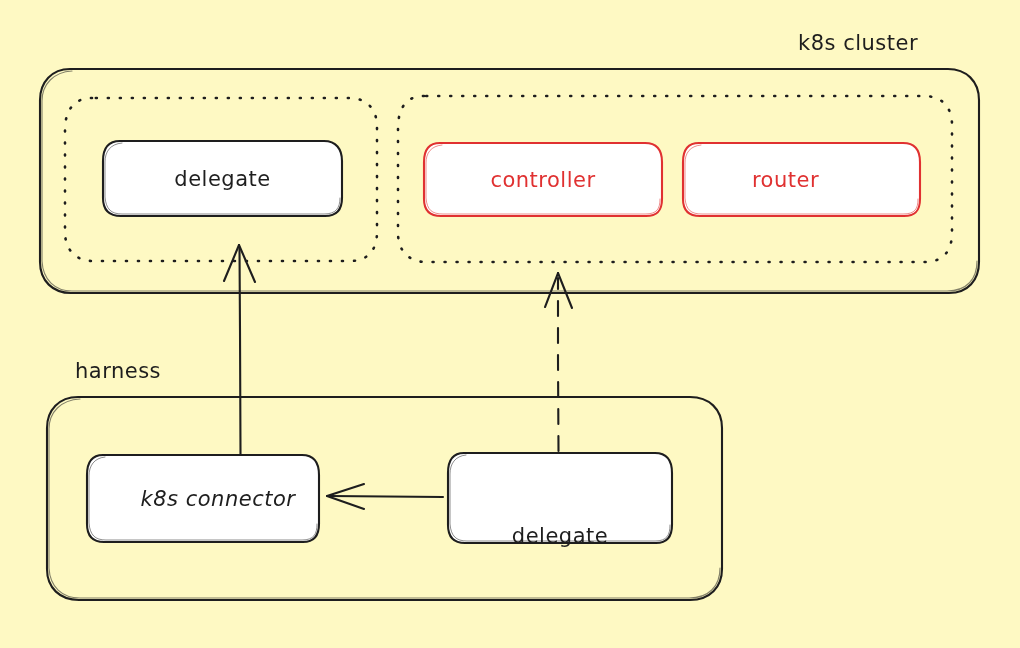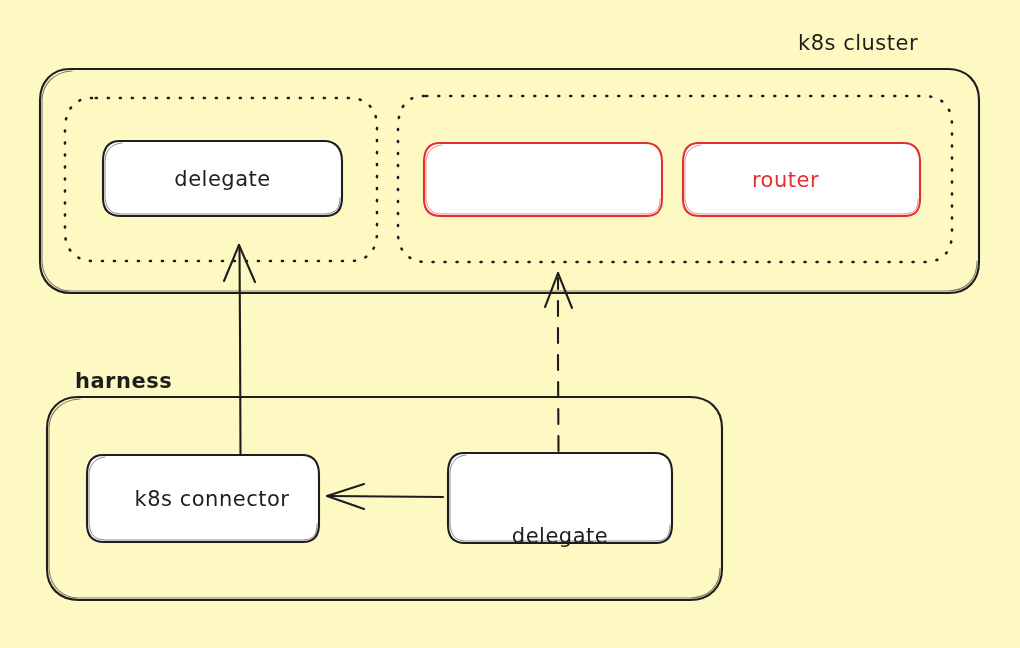--- a/index.html
+++ b/index.html
@@ -127,26 +127,27 @@
 
     <g>
       <path d="M443 497 L330 496" fill="none" stroke="#1e1e1e" stroke-width="2.1" stroke-linecap="round"></path>
       <path d="M364 484 L327 496" fill="none" stroke="#1e1e1e" stroke-width="2.1" stroke-linecap="round"></path>
       <path d="M364 509 L327 496" fill="none" stroke="#1e1e1e" stroke-width="2.1" stroke-linecap="round"></path>
     </g>
   </svg>
 
   <div class="lbl group-lbl" style="left:798px; top:30px;">k8s cluster</div>
 
-  <div class="lbl group-lbl" style="left:75px; top:368px;font-weight:bold;">harness</div>
+  <div class="lbl group-lbl" style="left:75px; top:358px;">harness</div>
 
   <div class="lbl node-lbl" style="left:103px; top:166px; width:239px;">delegate</div>
 
+  <div class="lbl node-lbl red" style="left:424px; top:167px; width:238px;">controller</div>
 
   <div class="lbl node-lbl red" style="left:683px; top:167px; width:205px;">router</div>
 
-  <div class="lbl node-lbl" style="left:96px; top:486px; width:232px;">k8s connector</div>
+  <div class="lbl node-lbl" style="left:102px; top:486px; width:232px;font-style:italic;">k8s connector</div>
 
   <div class="lbl node-lbl" style="left:448px; top:470px; width:224px;">
     <div>delegate</div>
   </div>
 
 </div>
 
 </body></html>

